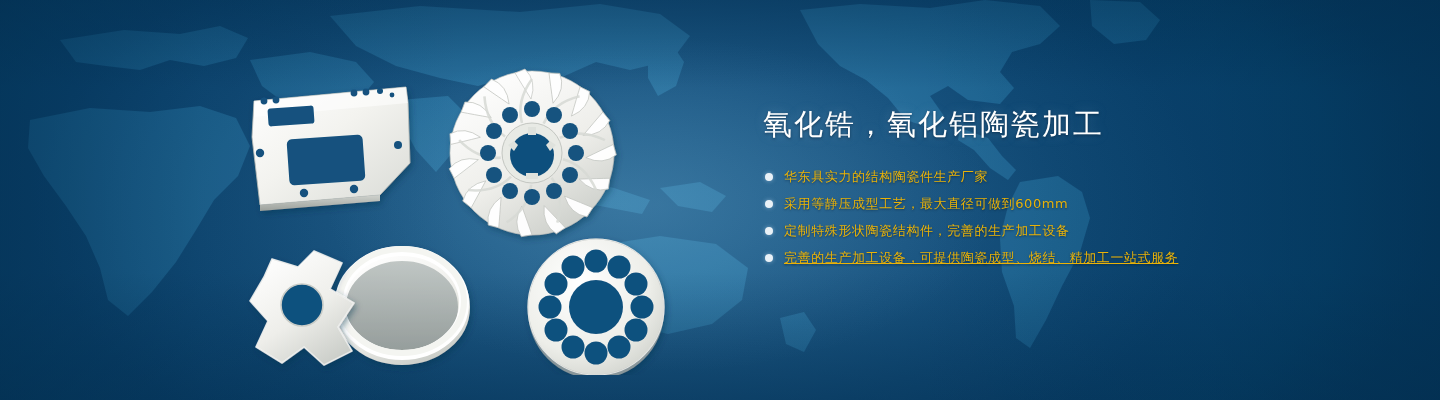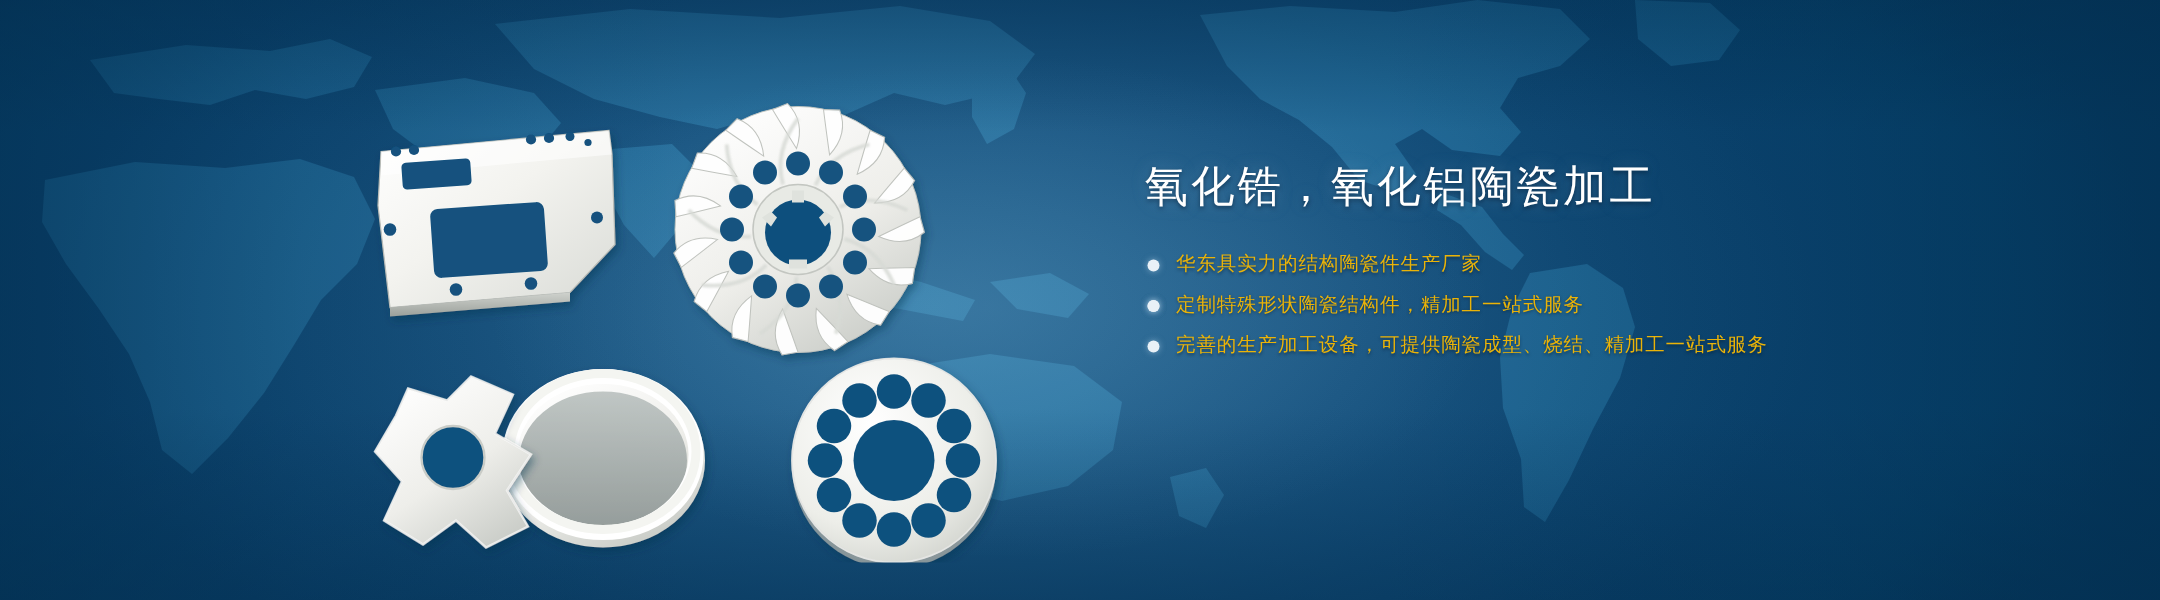--- a/index.html
+++ b/index.html
@@ -79,21 +79,21 @@
     position:relative;
     padding-left:21px;
     margin-bottom:9px;
     font-size:13px;
     line-height:18px;
     letter-spacing:.6px;
     color:#eab308;
     white-space:nowrap;
     text-shadow:0 1px 2px rgba(0,20,40,.5);
   }
-  .bullets li:last-child{margin-bottom:0;}
+  .bullets li:last-child{margin-bottom:0;text-decoration:underline;}
   .dot{
     position:absolute;
     left:2px; top:5px;
     width:8px; height:8px;
     border-radius:50%;
     background:#e9f1f7;
     box-shadow:0 0 4px rgba(200,225,245,.5);
   }
 </style>
 </head>
@@ -343,24 +343,25 @@
 
     <div class="headline">氧化锆，氧化铝陶瓷加工</div>
 
     <ul class="bullets">
       <li>
         <span class="dot"></span>
         <span>华东具实力的结构陶瓷件生产厂家</span>
       </li>
       <li>
         <span class="dot"></span>
+        <span>采用等静压成型工艺，最大直径可做到600mm</span>
       </li>
       <li>
         <span class="dot"></span>
-        <span>定制特殊形状陶瓷结构件，精加工一站式服务</span>
+        <span>定制特殊形状陶瓷结构件，完善的生产加工设备</span>
       </li>
       <li>
         <span class="dot"></span>
         <span>完善的生产加工设备，可提供陶瓷成型、烧结、精加工一站式服务</span>
       </li>
     </ul>
 
   </div>
 </div>
 

